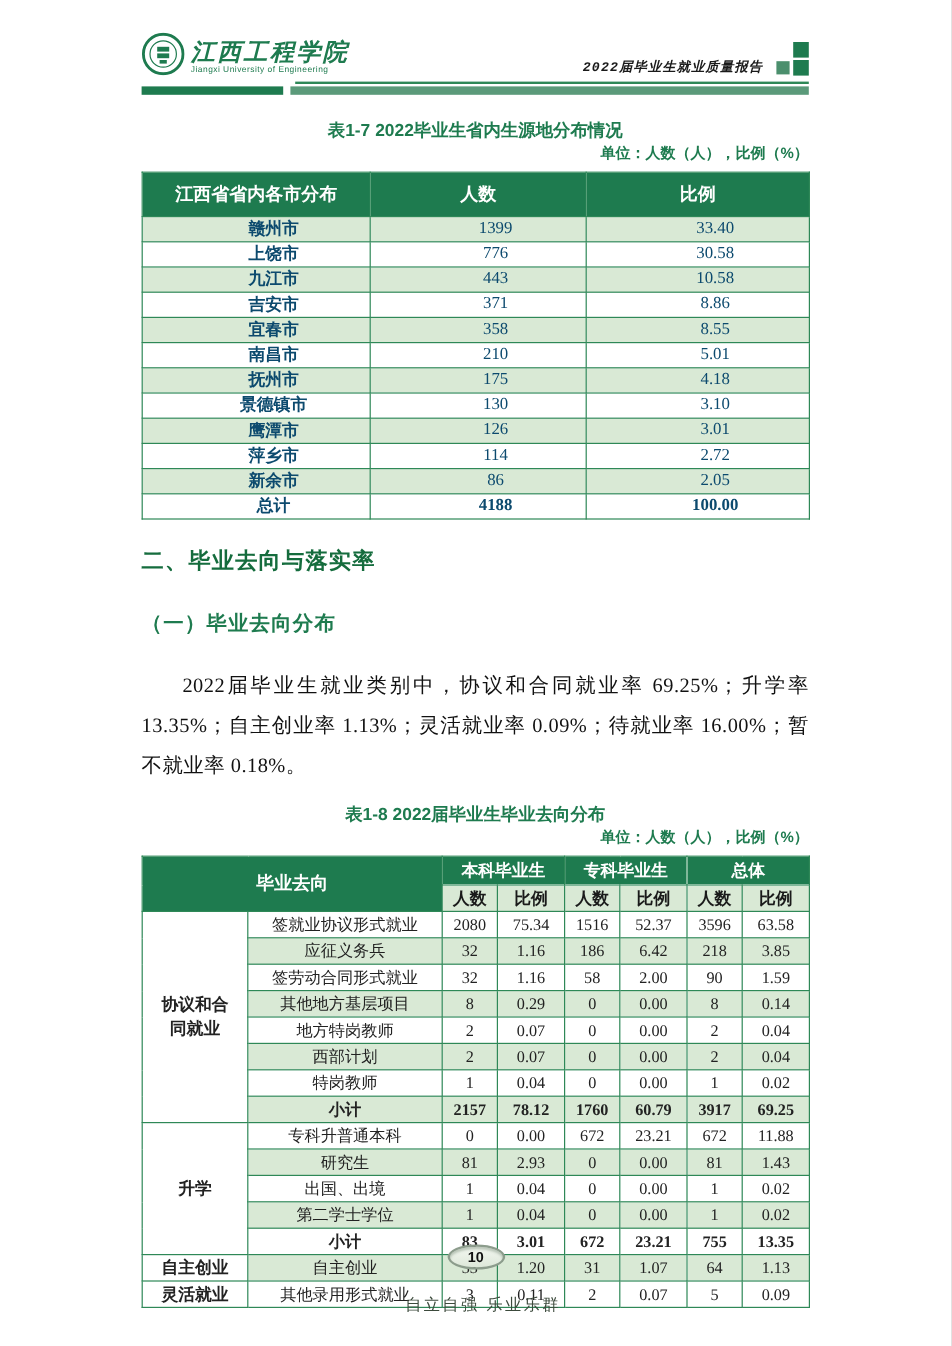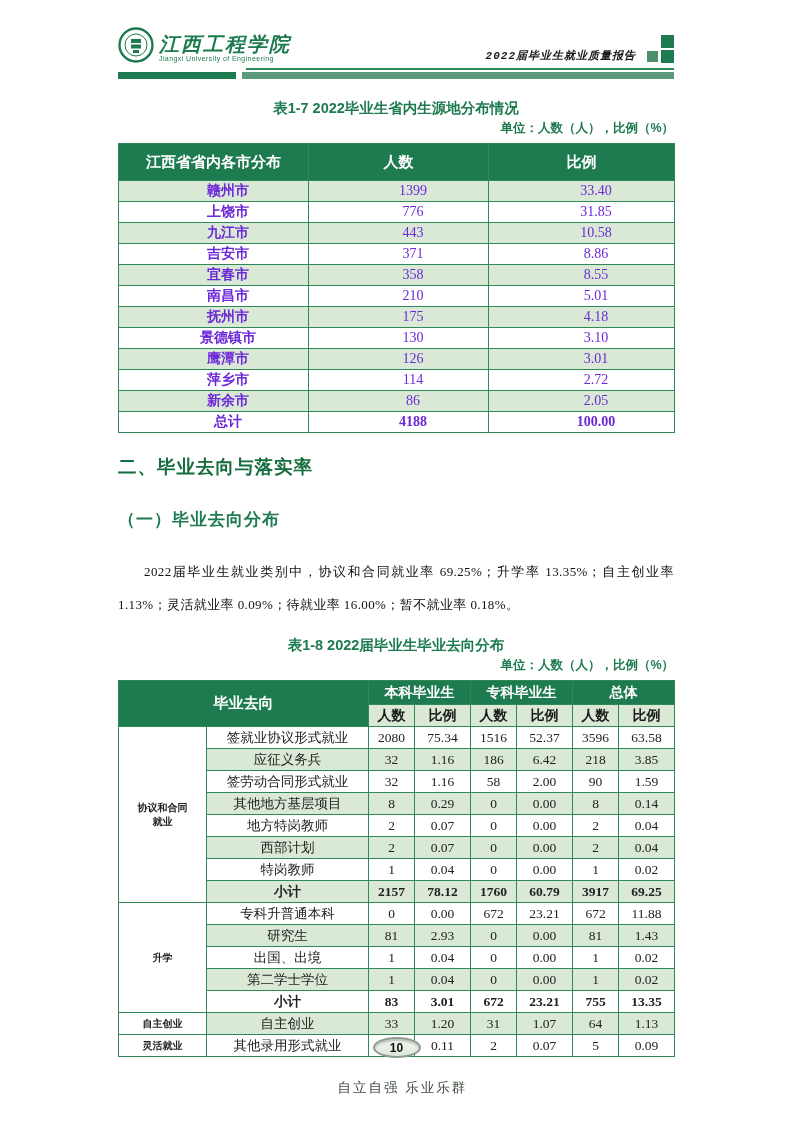--- a/index.html
+++ b/index.html
@@ -42,43 +42,43 @@
   .unit-note{margin-top:2px;text-align:right;color:var(--dark-green);
     font-family:"Liberation Sans",sans-serif;font-size:12.5px;font-weight:bold;}
 
   
   table{width:100%;border-collapse:collapse;table-layout:fixed;margin-top:6px;}
   th,td{border:1.5px solid var(--border-green);text-align:center;vertical-align:middle;
     overflow:hidden;}
   thead th{background:var(--dark-green);color:#fff;
     font-family:"Liberation Sans",sans-serif;font-weight:bold;}
   #table-province thead th{height:37px;font-size:15px;}
-  #table-province td{height:21px;font-size:14px;color:#6d28d9;padding-left:29px;}
+  #table-province td{height:21px;font-size:14px;color:#0c4a6e;padding-left:29px;}
   #table-province td:first-child{font-family:"Liberation Sans",sans-serif;font-weight:bold;}
   #table-province tr.striped td{background:var(--row-green);}
   #table-province tr.total td{font-weight:bold;}
 
   #table-destination thead th.group{height:24px;font-size:14px;}
   #table-destination thead th.sub{height:22px;font-size:14px;background:var(--row-green);
     color:#1a1a1a;}
   #table-destination thead th.corner{font-size:15px;}
   #table-destination td{height:22px;font-size:13.5px;color:#222;}
   #table-destination td.cat{background:#fff;font-family:"Liberation Sans",sans-serif;
-    font-weight:bold;font-size:10px;padding:0 14px;line-height:1.4;}
+    font-weight:bold;font-size:14px;padding:0 14px;line-height:1.4;}
   #table-destination tr.striped td{background:var(--row-green);}
   #table-destination tr.striped td.cat{background:#fff;}
   #table-destination tr.subtotal td{font-weight:bold;}
   #table-destination td.label{font-size:13.5px;}
 
   
   .h-section{margin-top:21px;font-family:"Liberation Sans",sans-serif;font-weight:bold;
     font-size:18.5px;color:var(--heading-green);letter-spacing:1px;}
   .h-sub{margin-top:29px;font-family:"Liberation Serif",serif;font-weight:bold;
     font-size:17px;color:var(--dark-green);letter-spacing:1px;}
-  .para{margin-top:24px;font-size:13px;color:#111;line-height:33px;
+  .para{margin-top:24px;font-size:17px;color:#111;line-height:33px;
     text-indent:2em;text-align:justify;letter-spacing:.4px;}
 
   
   .page-num{position:absolute;top:1037px;left:50%;transform:translateX(-50%);
     width:48px;height:21px;border-radius:50%;
     border:2px solid #8C9C8C;background:linear-gradient(#F4F8F1,#DDE7D9);
     box-shadow:inset 0 2px 2px rgba(120,140,120,.45);
     display:flex;align-items:center;justify-content:center;
     font-family:"Liberation Sans",sans-serif;font-weight:bold;font-size:12px;color:#111;text-align:right;}
   .footer-bar{position:absolute;top:1067px;left:97px;right:85px;height:14px;
@@ -145,21 +145,21 @@
       </thead>
       <tbody>
           <tr class="striped">
             <td>赣州市</td>
             <td>1399</td>
             <td>33.40</td>
           </tr>
           <tr>
             <td>上饶市</td>
             <td>776</td>
-            <td>31.85</td>
+            <td>30.58</td>
           </tr>
           <tr class="striped">
             <td>九江市</td>
             <td>443</td>
             <td>10.58</td>
           </tr>
           <tr>
             <td>吉安市</td>
             <td>371</td>
             <td>8.86</td>

